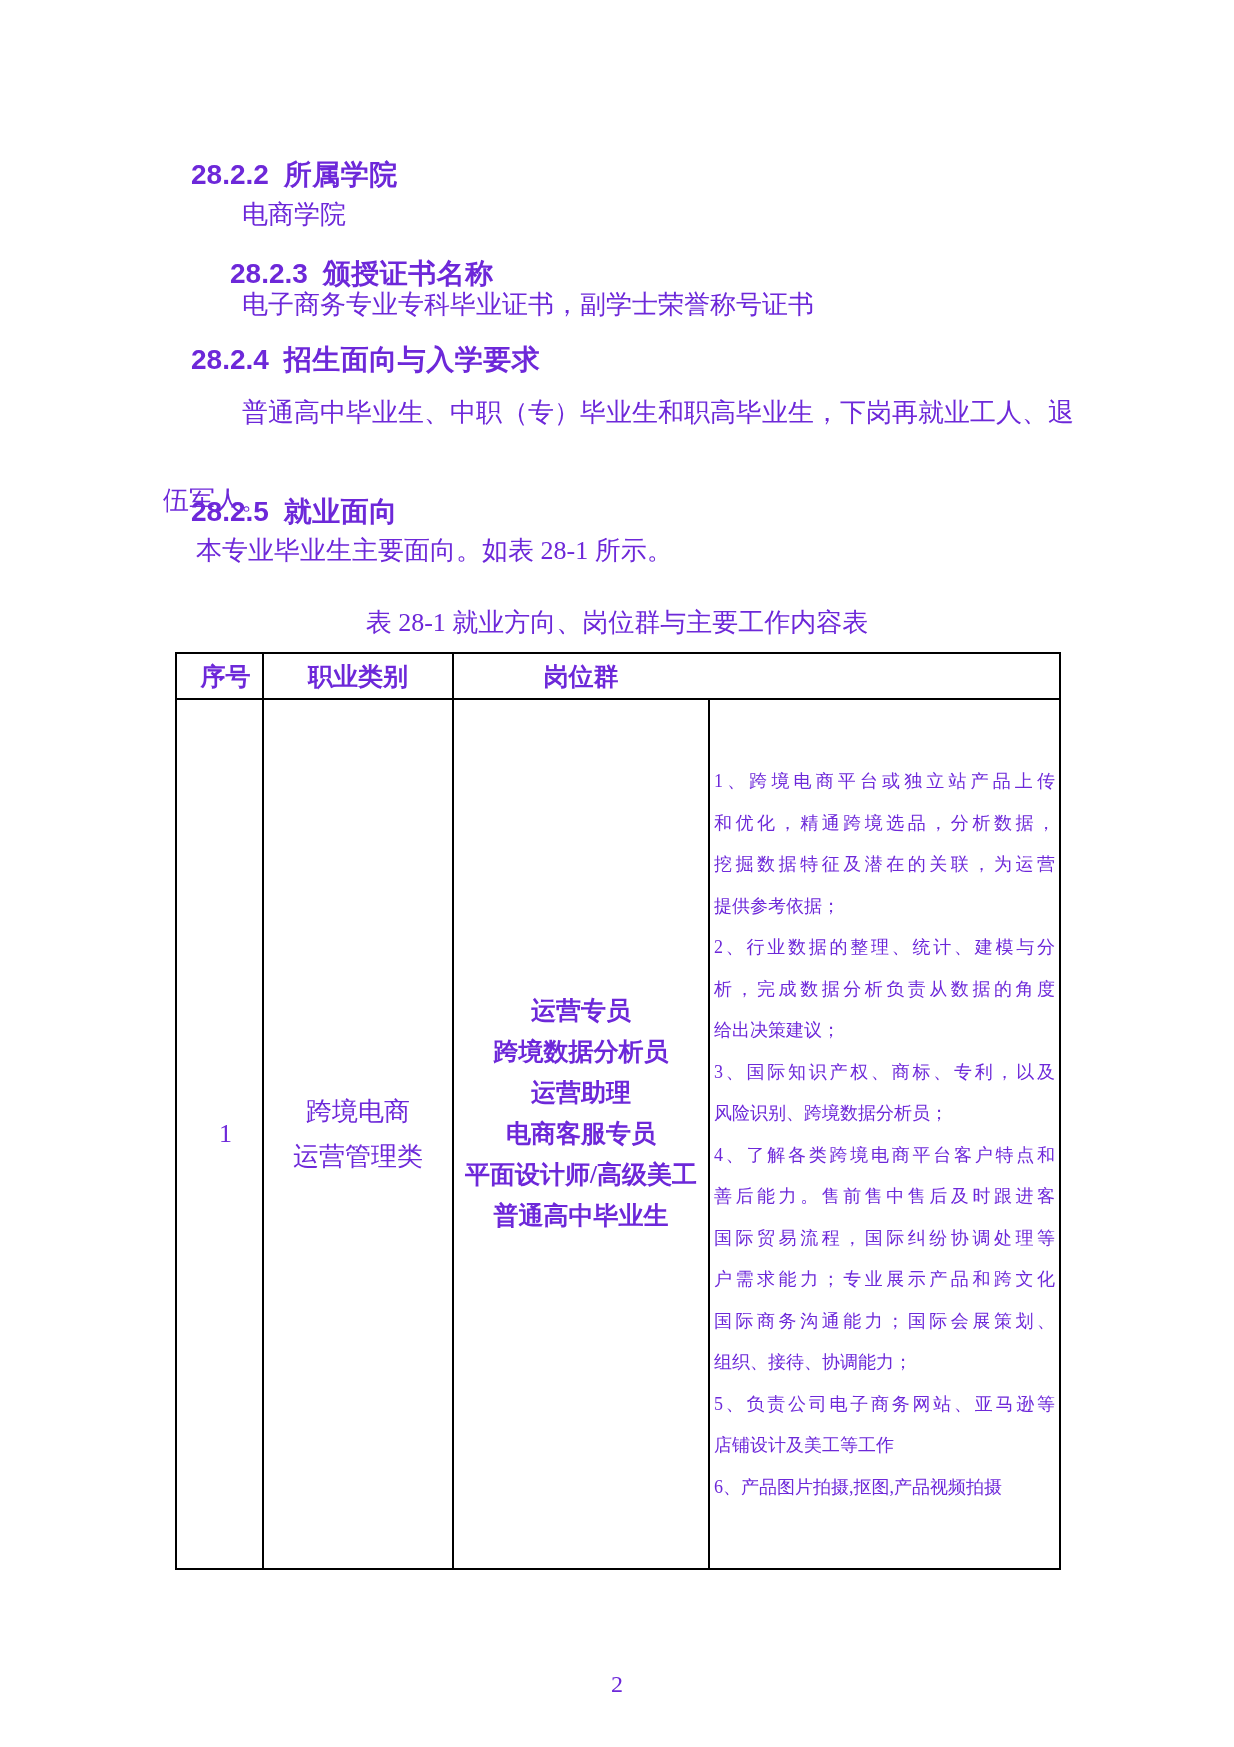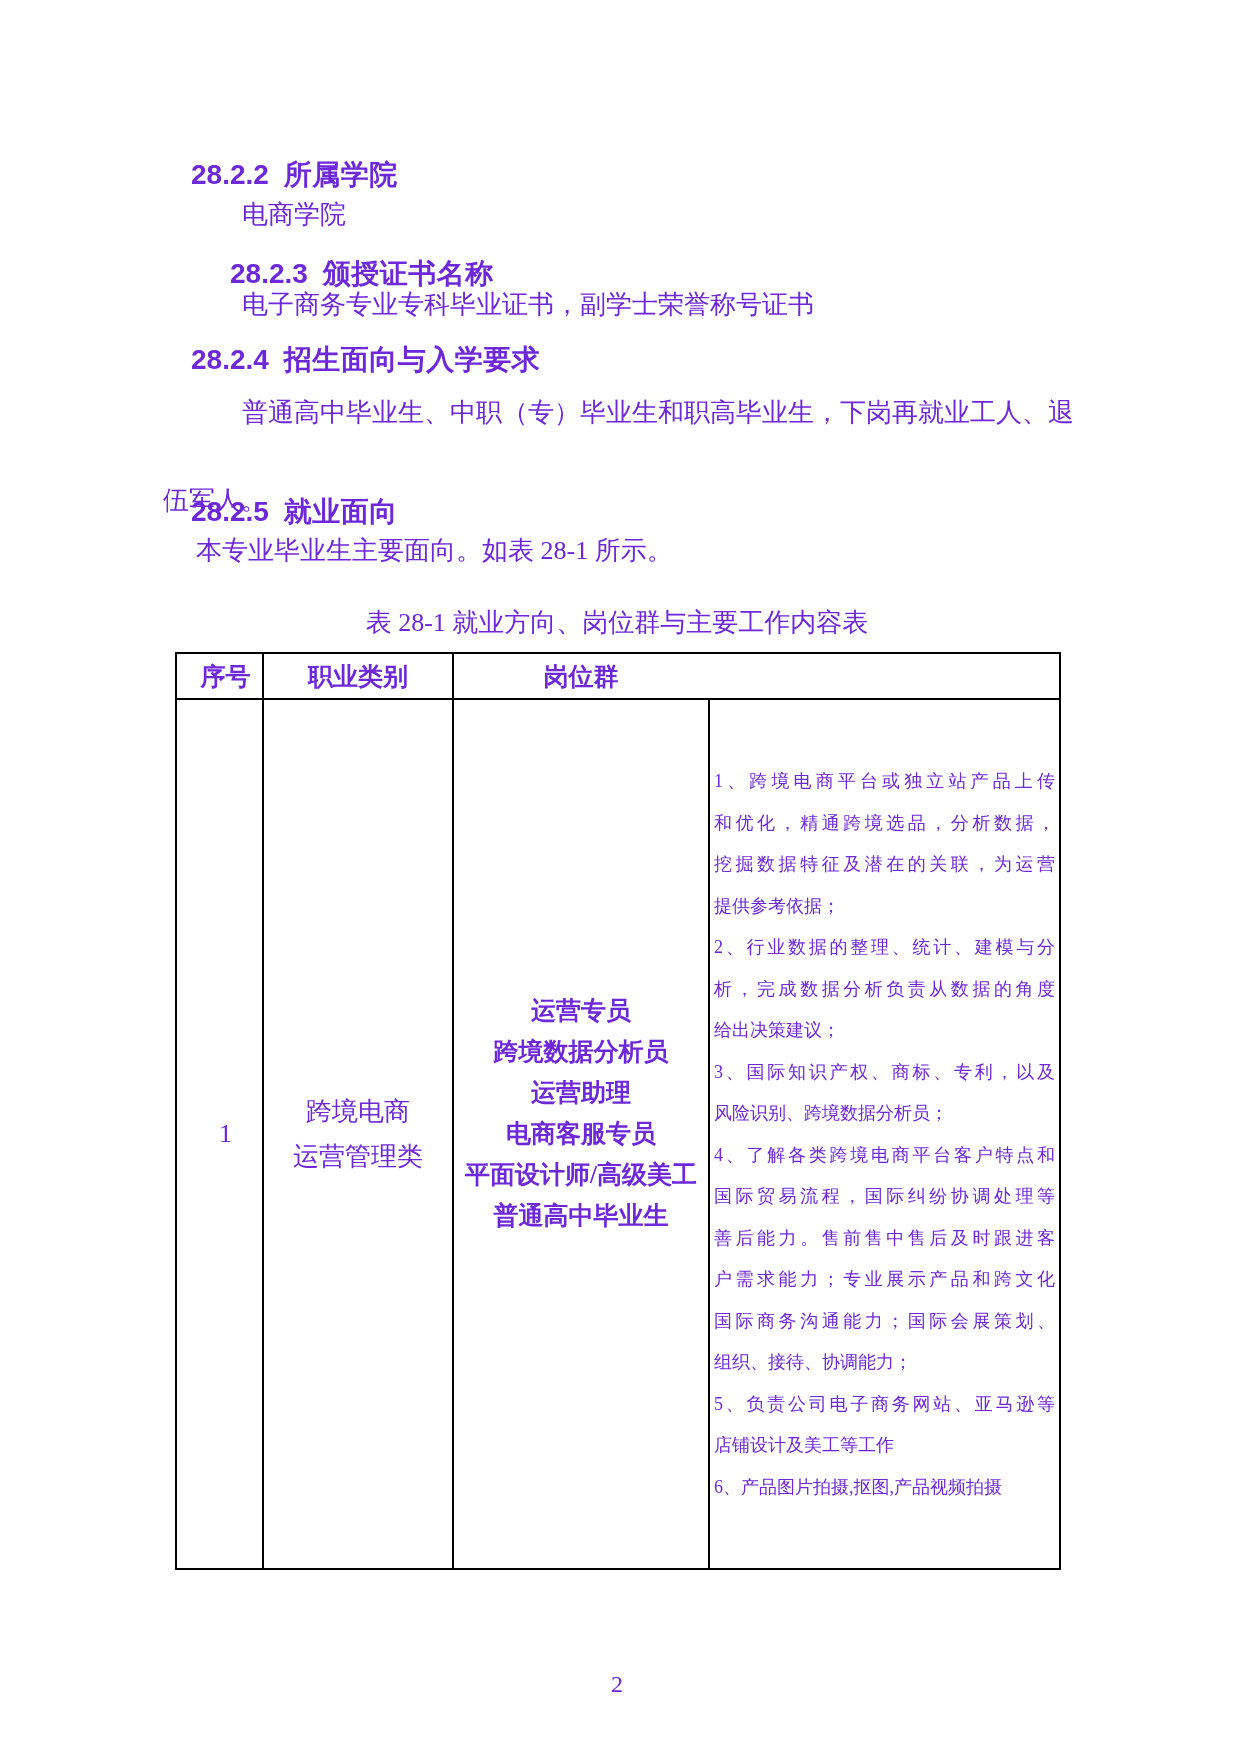--- a/index.html
+++ b/index.html
@@ -139,22 +139,22 @@
         <div class="wline fill">1、跨境电商平台或独立站产品上传</div>
         <div class="wline fill">和优化，精通跨境选品，分析数据，</div>
         <div class="wline fill">挖掘数据特征及潜在的关联，为运营</div>
         <div class="wline">提供参考依据；</div>
         <div class="wline fill">2、行业数据的整理、统计、建模与分</div>
         <div class="wline fill">析，完成数据分析负责从数据的角度</div>
         <div class="wline">给出决策建议；</div>
         <div class="wline fill">3、国际知识产权、商标、专利，以及</div>
         <div class="wline">风险识别、跨境数据分析员；</div>
         <div class="wline fill">4、了解各类跨境电商平台客户特点和</div>
+        <div class="wline fill">善后能力。售前售中售后及时跟进客</div>
         <div class="wline fill">国际贸易流程，国际纠纷协调处理等</div>
-        <div class="wline fill">善后能力。售前售中售后及时跟进客</div>
         <div class="wline fill">户需求能力；专业展示产品和跨文化</div>
         <div class="wline fill">国际商务沟通能力；国际会展策划、</div>
         <div class="wline">组织、接待、协调能力；</div>
         <div class="wline fill">5、负责公司电子商务网站、亚马逊等</div>
         <div class="wline">店铺设计及美工等工作</div>
         <div class="wline">6、产品图片拍摄,抠图,产品视频拍摄</div>
       </div>
     </div>
   </div>
 

